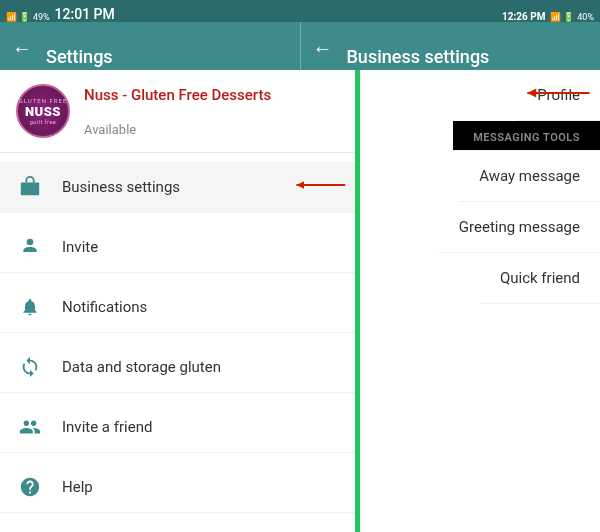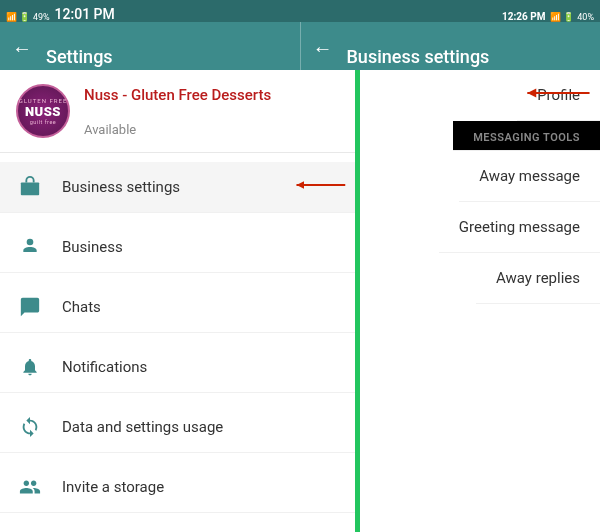--- a/index.html
+++ b/index.html
@@ -243,57 +243,49 @@
         </svg>
       </span>
     </div>
 
     <div class="menu-item">
       <span class="menu-icon">
         <svg width="20" height="22" viewBox="0 0 24 24" fill="#3d8b8b">
             <path d="M12 2a4 4 0 014 4 4 4 0 01-4 4 4 4 0 01-4-4 4 4 0 014-4m0 10c4.42 0 8 1.79 8 4v2H4v-2c0-2.21 3.58-4 8-4z"></path>
           </svg>
       </span>
-      <span class="menu-label">Business</span>
-    </div>
-
-    <div class="menu-item">
-      <span class="menu-icon">
-        <svg width="22" height="22" viewBox="0 0 24 24" fill="#3d8b8b">
-            <path d="M20 2H4c-1.1 0-2 .9-2 2v18l4-4h14c1.1 0 2-.9 2-2V4c0-1.1-.9-2-2-2z"></path>
-          </svg>
-      </span>
-      <span class="menu-label">Chats</span>
-    </div>
+      <span class="menu-label">Invite</span>
+    </div>
+
 
     <div class="menu-item">
       <span class="menu-icon">
         <svg width="20" height="22" viewBox="0 0 24 24" fill="#3d8b8b">
             <path d="M12 22c1.1 0 2-.9 2-2h-4c0 1.1.9 2 2 2zm6-6V11c0-3.07-1.64-5.64-4.5-6.32V4c0-.83-.67-1.5-1.5-1.5s-1.5.67-1.5 1.5v.68C7.63 5.36 6 7.92 6 11v5l-2 2v1h16v-1l-2-2z"></path>
           </svg>
       </span>
       <span class="menu-label">Notifications</span>
     </div>
 
     <div class="menu-item">
       <span class="menu-icon">
         <svg width="22" height="22" viewBox="0 0 24 24" fill="#3d8b8b">
             <path d="M12 4V1L8 5l4 4V6c3.31 0 6 2.69 6 6 0 1.01-.25 1.97-.7 2.8l1.46 1.46C19.54 15.03 20 13.57 20 12c0-4.42-3.58-8-8-8zm0 14c-3.31 0-6-2.69-6-6 0-1.01.25-1.97.7-2.8L5.24 7.74C4.46 8.97 4 10.43 4 12c0 4.42 3.58 8 8 8v3l4-4-4-4v3z"></path>
           </svg>
       </span>
-      <span class="menu-label">Data and settings usage</span>
+      <span class="menu-label">Data and storage gluten</span>
     </div>
 
     <div class="menu-item">
       <span class="menu-icon">
         <svg width="22" height="22" viewBox="0 0 24 24" fill="#3d8b8b">
             <path d="M16 11c1.66 0 2.99-1.34 2.99-3S17.66 5 16 5c-1.66 0-3 1.34-3 3s1.34 3 3 3zm-8 0c1.66 0 2.99-1.34 2.99-3S9.66 5 8 5C6.34 5 5 6.34 5 8s1.34 3 3 3zm0 2c-2.33 0-7 1.17-7 3.5V19h14v-2.5c0-2.33-4.67-3.5-7-3.5zm8 0c-.29 0-.62.02-.97.05 1.16.84 1.97 1.97 1.97 3.45V19h6v-2.5c0-2.33-4.67-3.5-7-3.5z"></path>
           </svg>
       </span>
-      <span class="menu-label">Invite a storage</span>
+      <span class="menu-label">Invite a friend</span>
     </div>
 
     <div class="menu-item">
       <span class="menu-icon">
         <svg width="22" height="22" viewBox="0 0 24 24" fill="#3d8b8b">
             <path d="M12 2C6.48 2 2 6.48 2 12s4.48 10 10 10 10-4.48 10-10S17.52 2 12 2zm1 17h-2v-2h2v2zm2.07-7.75l-.9.92C13.45 12.9 13 13.5 13 15h-2v-.5c0-1.1.45-2.1 1.17-2.83l1.24-1.26c.37-.36.59-.86.59-1.41 0-1.1-.9-2-2-2s-2 .9-2 2H8c0-2.21 1.79-4 4-4s4 1.79 4 4c0 .88-.36 1.68-.93 2.25z"></path>
           </svg>
       </span>
       <span class="menu-label">Help</span>
     </div>
@@ -318,18 +310,18 @@
 
     <div class="right-item">
       <span class="right-item-label">Away message</span>
     </div>
 
     <div class="right-item">
       <span class="right-item-label">Greeting message</span>
     </div>
 
     <div class="right-item">
-      <span class="right-item-label">Away replies</span>
+      <span class="right-item-label">Quick friend</span>
     </div>
 
   </div>
 
 </div>
 
 </body></html>

